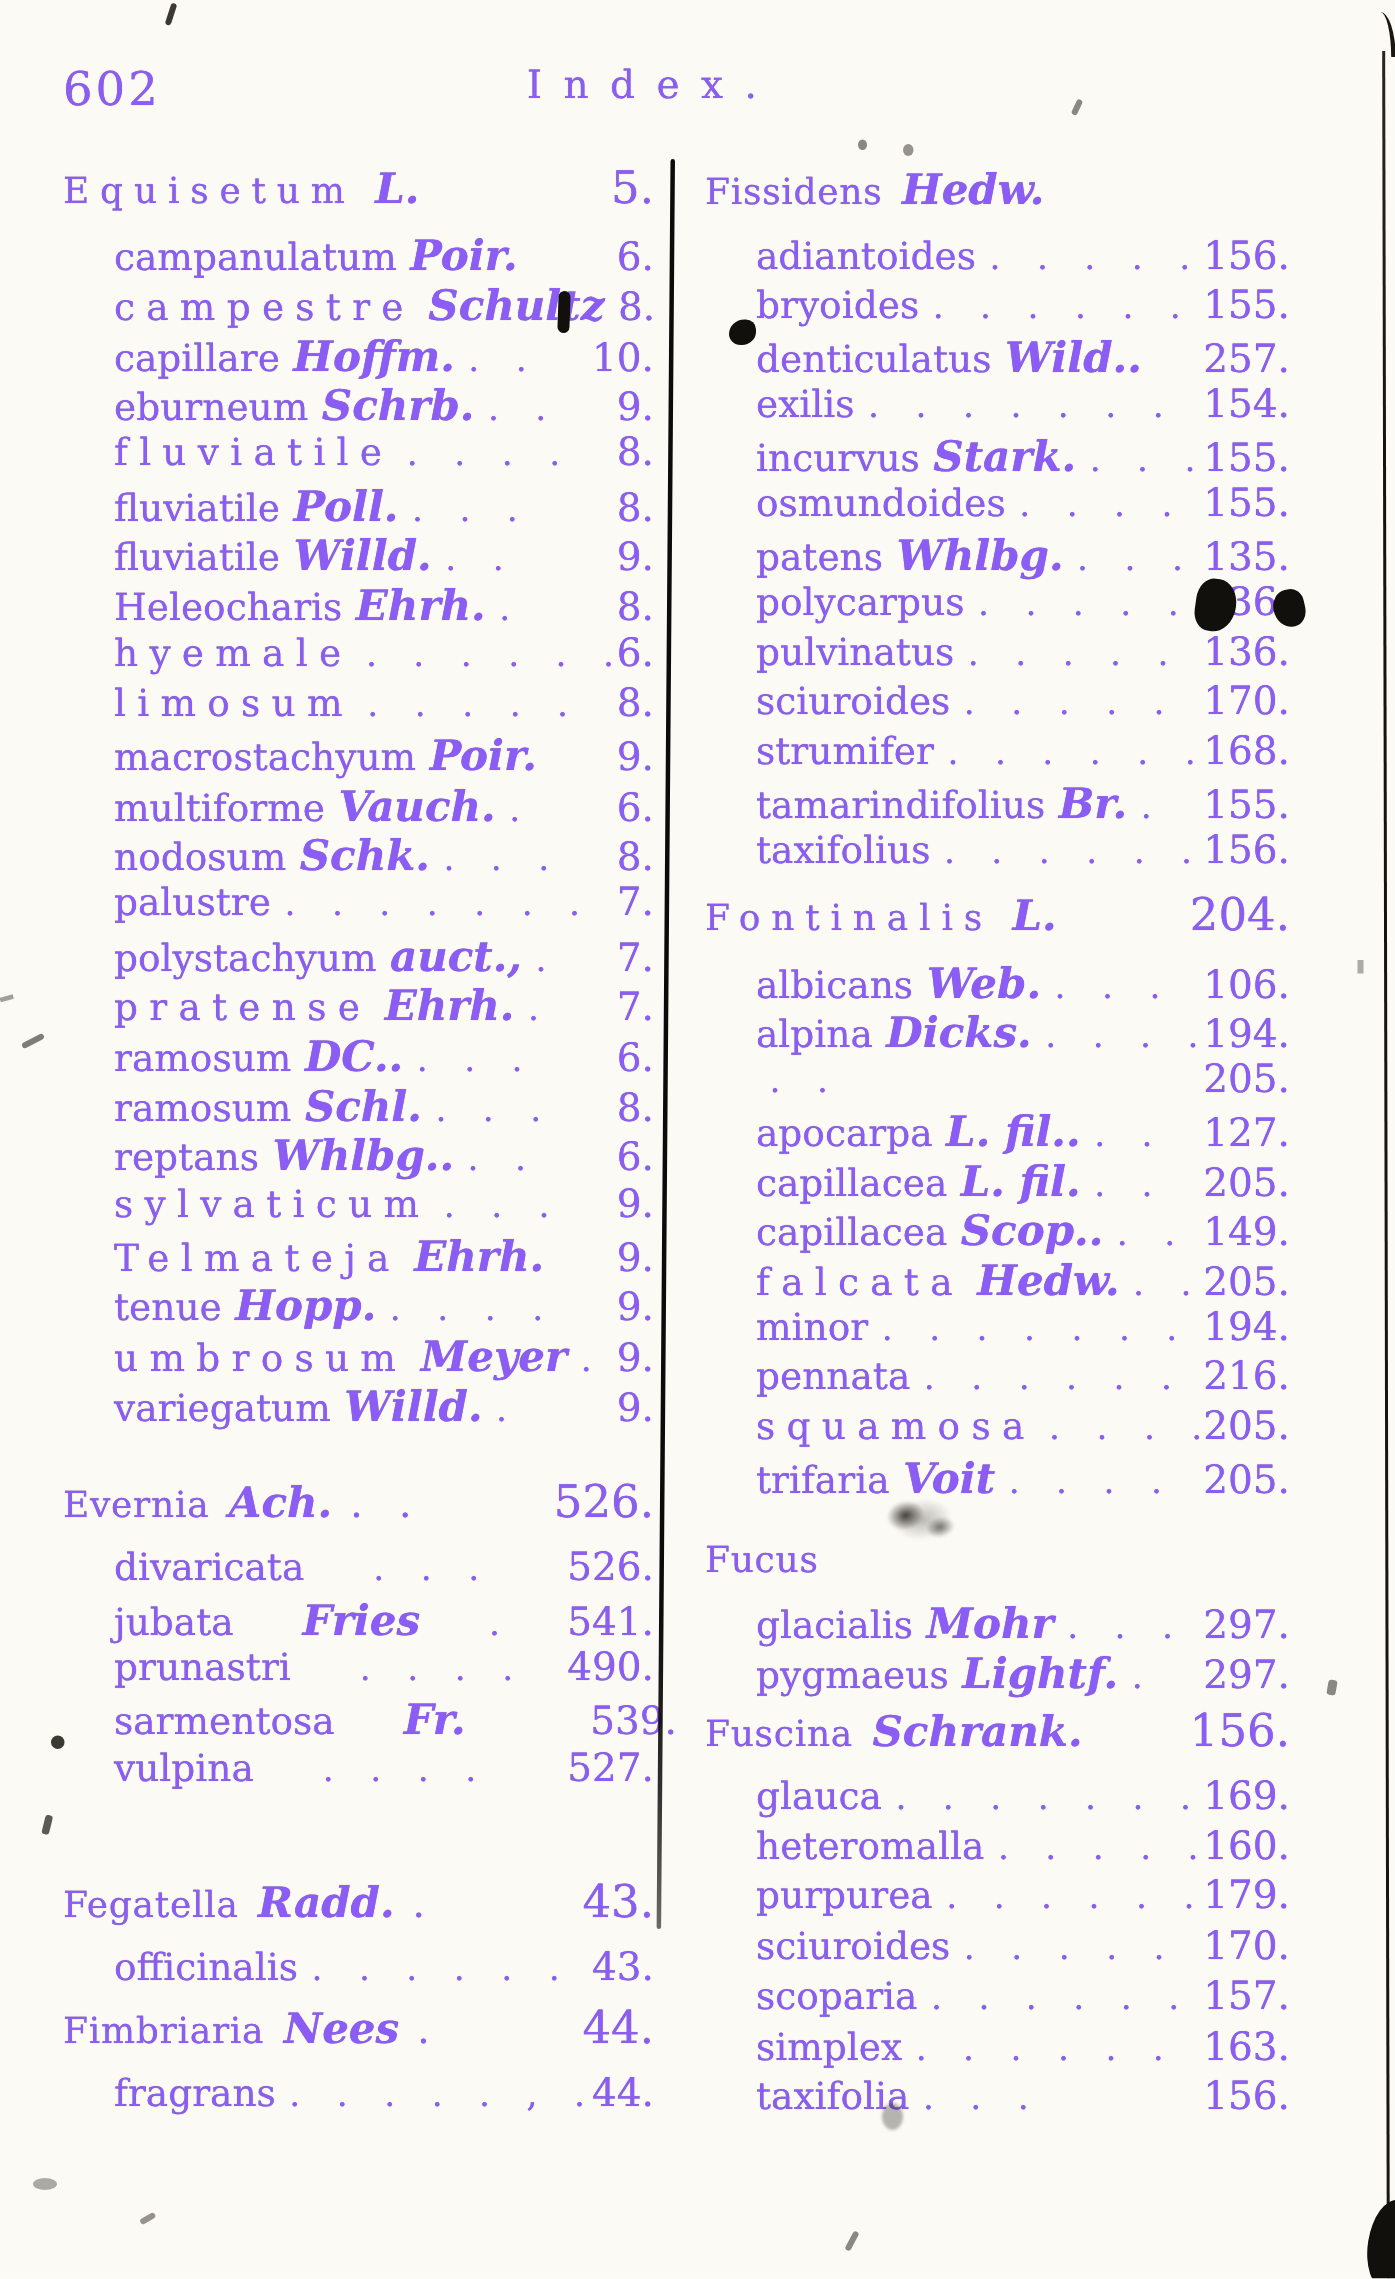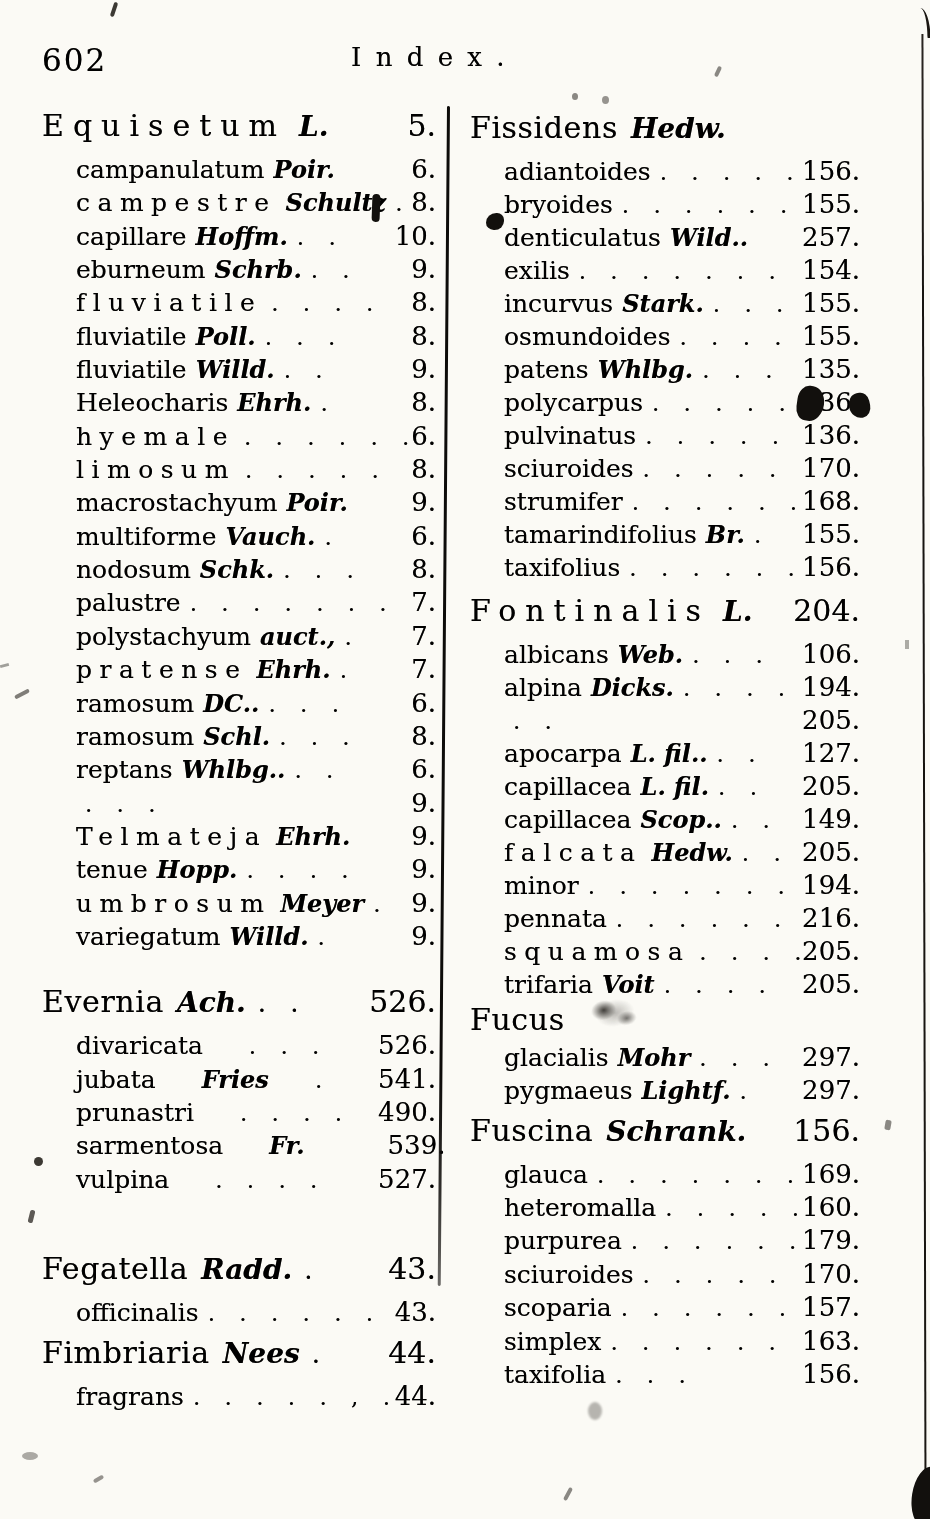--- a/index.html
+++ b/index.html
@@ -17,40 +17,40 @@
   }
   .ink{color:#17130f;text-shadow:0 0 .5px rgba(20,15,10,.55);}
   
   .pageno{position:absolute;left:42px;top:42px;font-size:31px;letter-spacing:2px;}
   .page-title{position:absolute;left:0;right:60px;top:42px;text-align:center;font-size:26px;letter-spacing:.55em;}
   
   .col{position:absolute;top:100px;}
   #col-0{left:42px;width:394px;}
   #col-1{left:470px;width:390px;}
   .genus-row{display:flex;align-items:baseline;height:46px;}
-  .genus-name{font-size:30px;letter-spacing:.02em;white-space:nowrap;}
+  .genus-name{font-size:24px;letter-spacing:.02em;white-space:nowrap;}
   .genus-auth{font-size:28px;font-style:italic;font-weight:bold;margin-left:13px;white-space:nowrap;}
   .gdots{font-size:26px;margin-left:12px;word-spacing:16px;white-space:nowrap;}
   .gnum{margin-left:auto;font-size:30px;}
   .row{display:flex;align-items:baseline;height:33.35px;padding-left:34px;}
   .sp-name{font-size:25px;white-space:nowrap;}
-  .sp-auth{font-size:24px;font-style:italic;font-weight:bold;margin-left:9px;white-space:nowrap;}
+  .sp-auth{font-size:28px;font-style:italic;font-weight:bold;margin-left:9px;white-space:nowrap;}
   .dots{font-size:23px;margin-left:9px;word-spacing:13px;letter-spacing:2px;white-space:nowrap;overflow:hidden;}
   .num{margin-left:auto;font-size:26px;white-space:nowrap;}
   .spaced{letter-spacing:.30em;}
   
   #col-0 .section-equisetum{margin-top:8px;}
   #col-0 .section-evernia{margin-top:30px;}
   #col-0 .section-evernia .row{height:33.4px;gap:37px;}
   #col-0 .section-fegatella{margin-top:54px;}
   #col-0 .section-fimbriaria{margin-top:4px;}
   #col-1 .section-fissidens{margin-top:10px;}
   #col-1 .section-fissidens .row,#col-1 .section-fontinalis .row{height:33px;}
   #col-1 .section-fontinalis{margin-top:8px;}
-  #col-1 .section-fucus .genus-row{height:40px;}
+  #col-1 .section-fucus .genus-row{height:40px;margin-top:24px;}
   #col-1 .section-fuscina{margin-top:4px;}
   #col-1 .section-fuscina .row{height:33.4px;}
   
   .divider{position:absolute;left:447px;top:106px;width:2.6px;height:1180px;background:linear-gradient(#0d0b09 82%,rgba(13,11,9,.85) 92%,rgba(13,11,9,.6));transform:rotate(.45deg);transform-origin:top left;border-radius:2px;}
   .page-edge{position:absolute;left:923px;top:34px;width:2.4px;height:1485px;background:linear-gradient(#2a2520,#15120e 20%,#1a1611);transform:rotate(-.12deg);}
   .page-edge::before{content:"";position:absolute;left:-3px;top:-26px;width:9px;height:30px;border-right:3px solid #1a1611;border-top-right-radius:85% 100%;}
   
   .art{position:absolute;background:#12100d;}
   .blot1{left:797px;top:386px;width:27px;height:35px;border-radius:46% 54% 58% 42%;transform:rotate(8deg);}
   .blot2{left:849px;top:393px;width:21px;height:25px;border-radius:55% 45% 50% 60%;transform:rotate(-12deg);}
@@ -74,21 +74,21 @@
   .s9{left:588px;top:1402px;width:14px;height:18px;border-radius:50%;opacity:.3;filter:blur(1px);}
   .s10{left:566px;top:1487px;width:4px;height:14px;transform:rotate(28deg);opacity:.5;border-radius:2px;}
   .s11{left:93px;top:1477px;width:11px;height:4px;transform:rotate(-30deg);opacity:.45;border-radius:2px;}
   .s12{left:22px;top:1452px;width:16px;height:8px;border-radius:50%;opacity:.35;filter:blur(.5px);}
   .s13{left:905px;top:640px;width:4px;height:9px;opacity:.35;}
   .s14{left:885px;top:1120px;width:6px;height:10px;transform:rotate(10deg);opacity:.5;border-radius:2px;}
 </style>
 </head>
 <body>
 
-<div class="page ink" style="background: rgb(251, 250, 245); color: #000000;">
+<div class="page ink" style="background: rgb(251, 250, 245); color: #8b5cf6;">
   <span class="pageno">602</span>
   <span class="page-title">Index.</span>
 
   <div class="col" id="col-0">
       <div class="section section-equisetum">
         <div class="genus-row">
           <span class="genus-name spaced">Equisetum</span>
           <span class="genus-auth">L.</span>
           <span class="gnum">5.</span>
         </div>
@@ -195,20 +195,21 @@
             <span class="dots">. . .</span>
             <span class="num">8.</span>
           </div>
           <div class="row">
             <span class="sp-name">reptans</span>
             <span class="sp-auth">Whlbg..</span>
             <span class="dots">. .</span>
             <span class="num">6.</span>
           </div>
           <div class="row">
+            <span class="sp-name spaced">sylvaticum</span>
             <span class="dots">. . .</span>
             <span class="num">9.</span>
           </div>
           <div class="row">
             <span class="sp-name spaced">Telmateja</span>
             <span class="sp-auth">Ehrh.</span>
             <span class="num">9.</span>
           </div>
           <div class="row">
             <span class="sp-name">tenue</span>

